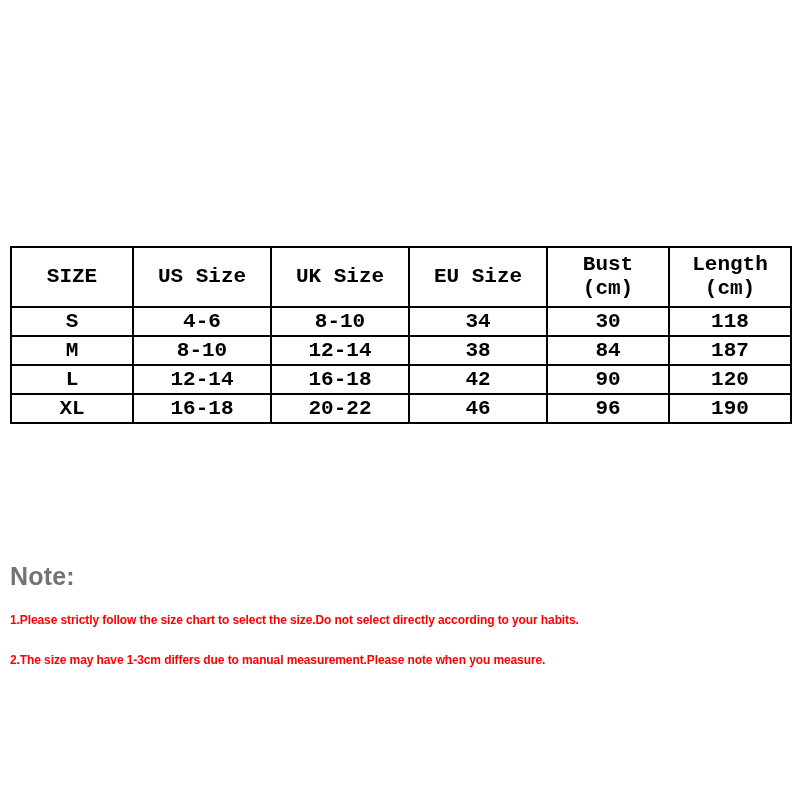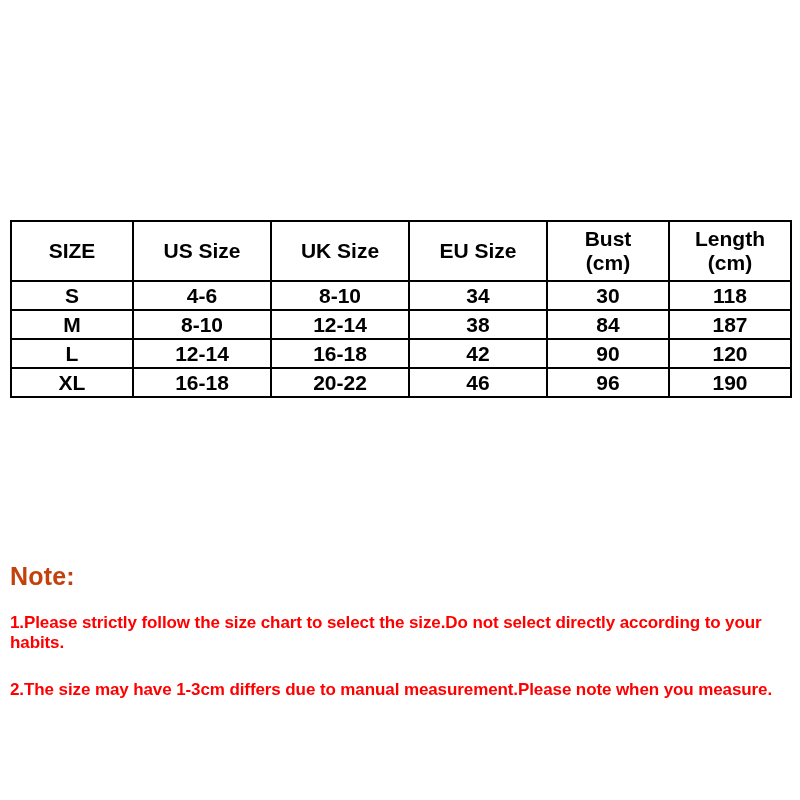--- a/index.html
+++ b/index.html
@@ -21,22 +21,23 @@
     left: 0;
     top: 0;
     width: 800px;
     height: 800px;
   }
 
   
   .size-table-wrap {
     position: absolute;
     left: 10px;
-    top: 220px;
+    top: 246px;
     width: 756px;
+    font-family: Liberation Mono, monospace;
   }
 
   table.size-table {
     border-collapse: collapse;
     width: 780px;
     table-layout: fixed;
   }
 
   table.size-table td,
   table.size-table th {
@@ -78,27 +79,27 @@
     position: absolute;
     left: 10px;
     top: 562px;
     width: 780px;
     color: #ff0000;
   }
 
   .note-title {
     font-size: 25px;
     font-weight: bold;
-    color: #c2410c;
+    color: #737373;
     margin: 0 0 22px 0;
     letter-spacing: 0.2px;
   }
 
   .note-line {
-    font-size: 17px;
+    font-size: 12px;
     font-weight: bold;
     color: #ff0000;
     margin: 0 0 26px 0;
     line-height: 1.2;
     letter-spacing: -0.1px;
   }
 </style>
 </head>
 <body>
 

